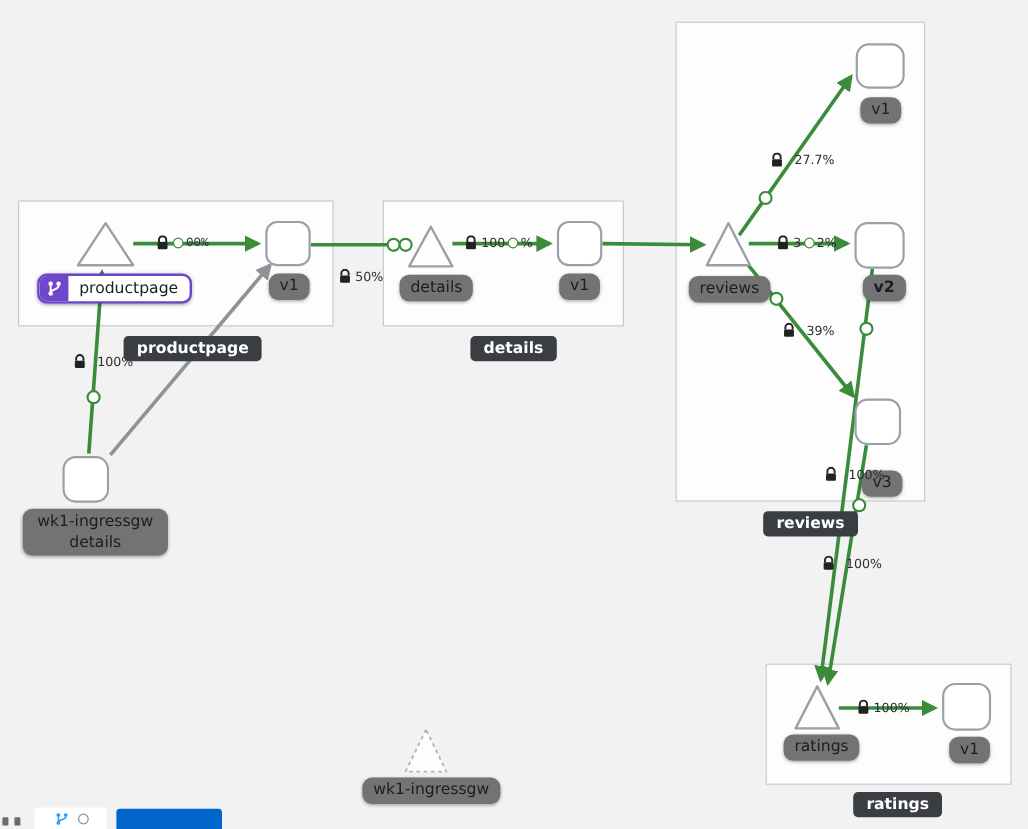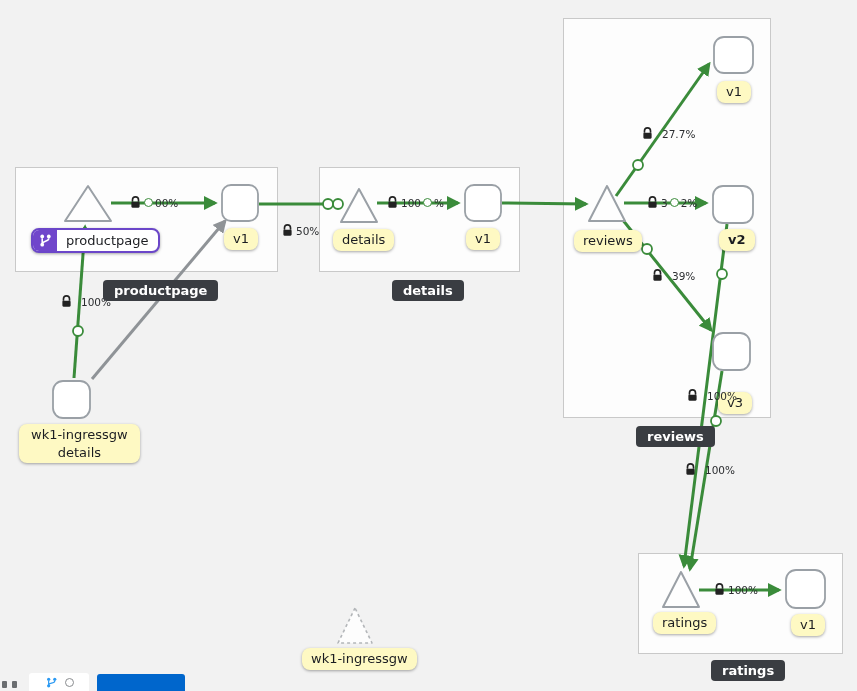--- a/index.html
+++ b/index.html
@@ -4,21 +4,21 @@
 <style>
   * { margin:0; padding:0; box-sizing:border-box; }
   html,body { width:857px; height:691px; }
   body { font-family:"DejaVu Sans","Liberation Sans",sans-serif; background:#f2f2f2; }
   #stage { position:relative; width:857px; height:691px; overflow:hidden; background:#f2f2f2; }
 
   .group-box { position:absolute; background:#fdfdfd; border:1px solid #c9c9c9; z-index:1; }
 
   #edges-svg { position:absolute; left:0; top:0; width:857px; height:691px; z-index:2; }
 
-  .chip { position:absolute; z-index:3; background:#fef9c3; border-radius:8px;
+  .chip { position:absolute; z-index:3; background:#737373; border-radius:8px;
           box-shadow:0 1px 3px rgba(0,0,0,.35); padding:2px 9px; font-size:13px;
           color:#1b1d21; white-space:nowrap; line-height:1.35; }
   .chip.two-line { text-align:center; padding:2px 12px; }
 
   .vs-chip { position:absolute; z-index:3; display:flex; align-items:stretch;
              border:2px solid #6b46c9; border-radius:8px; overflow:hidden;
              box-shadow:0 1px 3px rgba(0,0,0,.35); background:#fff; }
   .vs-chip .badge { width:24px; background:#7046cb; display:flex; align-items:center; justify-content:center; }
   .vs-chip .txt { padding:3px 10px 3px 9px; font-size:13px; color:#1b1d21; white-space:nowrap; }
 
@@ -134,21 +134,21 @@
 
   <div class="edge-label" style="left:60px; top:295px;">
     <svg class="lock" width="13" height="13" viewBox="0 0 12 12">
         <path d="M3.2 5.2 V3.6 a2.8 2.8 0 0 1 5.6 0 V5.2" fill="none" stroke="#222" stroke-width="1.5"></path>
         <rect x="2.2" y="5.2" width="7.6" height="5.6" rx="1" fill="#222"></rect>
       </svg>
     <span class="gap"></span>
     <span>100%</span>
   </div>
 
-  <div class="edge-label" style="left:129px; top:196px;">
+  <div class="edge-label" style="left:129px; top:196px;font-family:Liberation Mono, monospace;">
     <svg class="lock" width="13" height="13" viewBox="0 0 12 12">
         <path d="M3.2 5.2 V3.6 a2.8 2.8 0 0 1 5.6 0 V5.2" fill="none" stroke="#222" stroke-width="1.5"></path>
         <rect x="2.2" y="5.2" width="7.6" height="5.6" rx="1" fill="#222"></rect>
       </svg>
     <span class="ring"></span>
     <span>00%</span>
   </div>
 
   <div class="edge-label" style="left:281px; top:197px;margin-top:27px;">
     <svg class="lock" width="13" height="13" viewBox="0 0 12 12">

